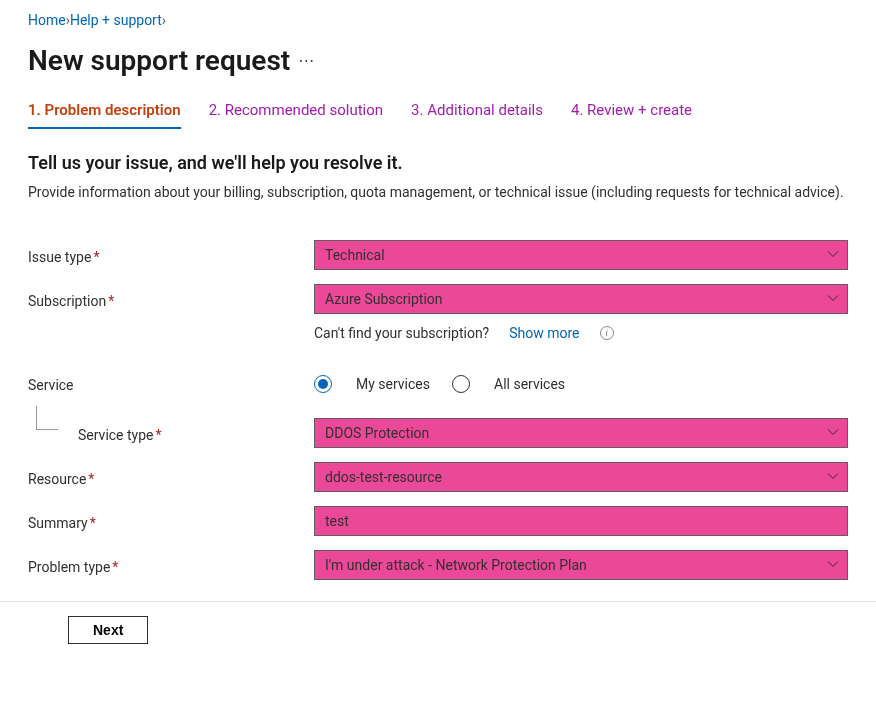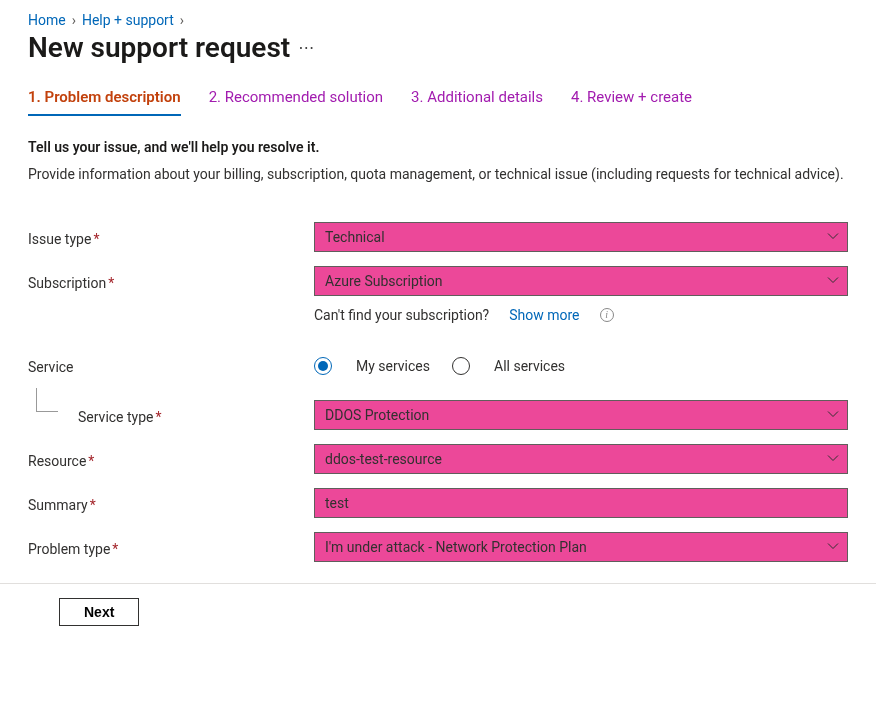--- a/index.html
+++ b/index.html
@@ -11,23 +11,22 @@
     background: #ffffff;
     width: 876px;
   }
   .page {
     padding: 12px 28px 0 28px;
   }
   
   .breadcrumb {
     display: flex;
     align-items: flex-start;
-    gap: 6px;
-    font-size: 14px;
-    margin-bottom: 3px;
+    font-size: 14px;
+    margin-bottom: 16px;
   }
   .crumb-link { color: #0067b8; cursor: pointer; }
   .crumb-sep { color: #605e5c; }
   
   .title-row { display: flex; align-items: center; gap: 8px; margin-bottom: 24px; }
   h1 { font-size: 28px; font-weight: 600; margin: 0; color: #1b1a19; }
   .dots { color: #444; font-size: 16px; cursor: pointer; letter-spacing: 2px; }
   
   .tabs {
     display: flex;
@@ -40,21 +39,21 @@
     color: #a21caf;
     font-size: 15px;
     cursor: pointer;
   }
   .tab.active {
     color: #c2410c;
     font-weight: 600;
     border-bottom: 2px solid #0067b8;
   }
   
-  h2 { font-size: 14px; font-weight: 600; margin: 0 0 10px 0; color: #1b1a19; }
+  h2 { font-size: 18px; font-weight: 600; margin: 0 0 10px 0; color: #1b1a19; }
   .subtext { font-size: 14px; color: #323130; line-height: 1.4; margin-bottom: 36px; max-width: 820px; }
   
   .form-row {
     display: flex;
     align-items: center;
     min-height: 32px;
     margin-bottom: 12px;
   }
   .label-col {
     width: 286px;
@@ -126,21 +125,21 @@
     display: flex; align-items: center; justify-content: center;
   }
   .radio.selected .radio-circle { border: 1px solid #0067b8; }
   .radio.selected .radio-dot {
     width: 10px; height: 10px; border-radius: 50%; background: #0067b8;
   }
   .service-block { margin-bottom: 0; }
   
   .footer {
     border-top: 1px solid #e1dfdd;
-    padding: 14px 35px;
+    padding: 14px 44px;
     margin-top: 20px;
   }
   .next-btn {
     border: 1px solid #323130;
     background: #ffffff;
     font-size: 14px;
     font-weight: 600;
     padding: 5px 24px;
     cursor: pointer;
     margin-left: 24px;

